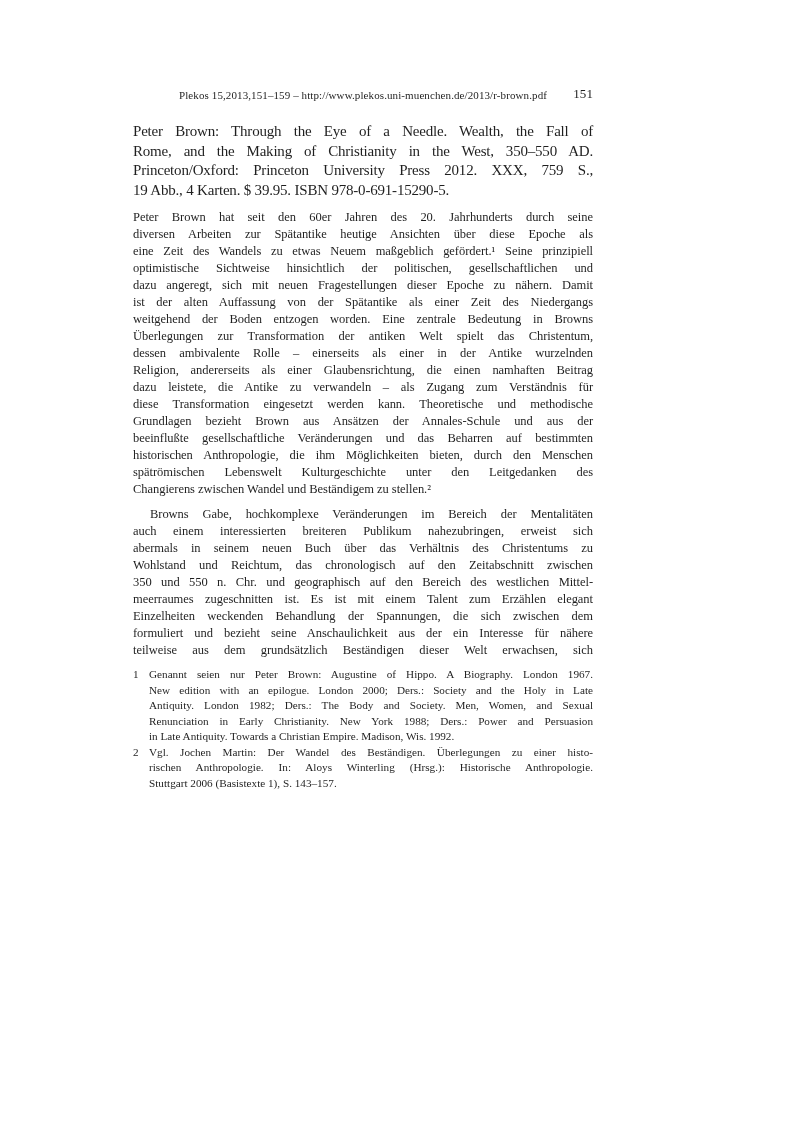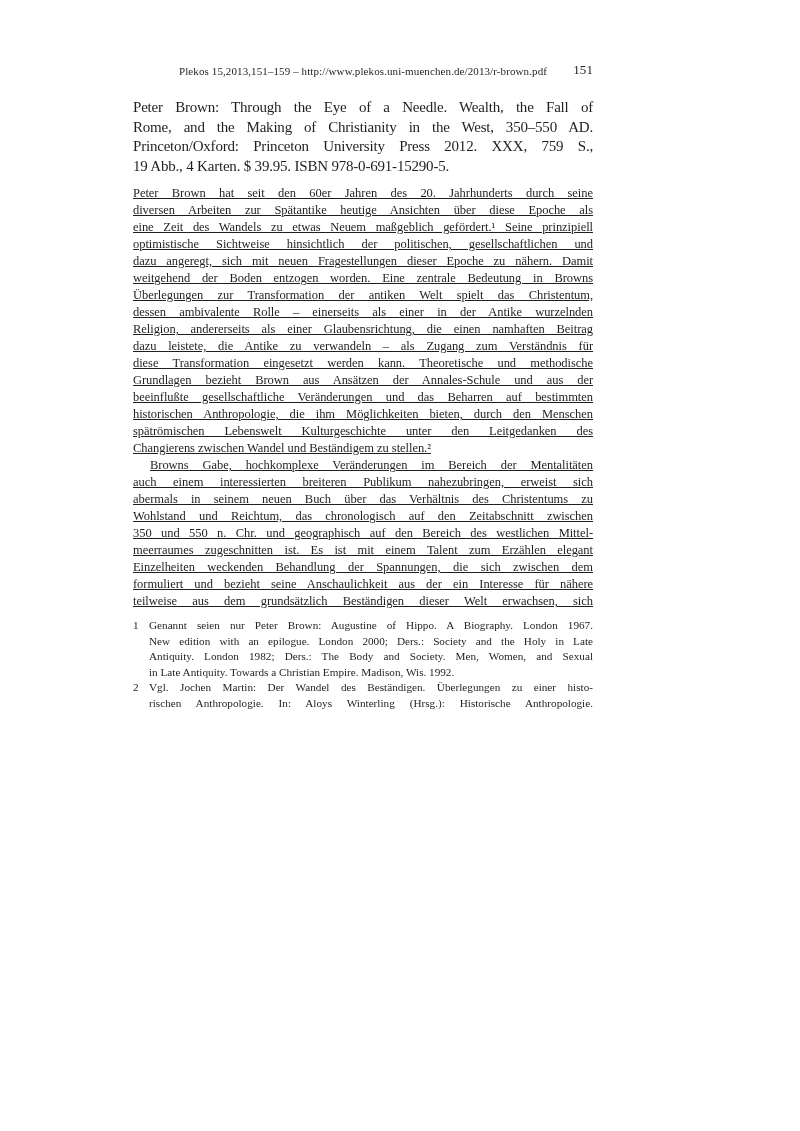--- a/index.html
+++ b/index.html
@@ -17,21 +17,21 @@
     overflow: hidden;
   }
   .content {
     position: absolute;
     left: 133px;
     top: 0;
     width: 460px;
   }
   
   .running-head {
-    margin-top: 64px;
+    margin-top: 88px;
     position: relative;
     text-align: center;
     font-size: 11px;
     line-height: 14px;
     letter-spacing: 0.1px;
     white-space: nowrap;
   }
   .rh-page {
     position: absolute;
     right: 0;
@@ -54,25 +54,24 @@
     margin-top: 20px;
     font-size: 15px;
     line-height: 19.5px;
     letter-spacing: -0.2px;
   }
   
   .para {
     font-size: 12.5px;
     line-height: 17px;
     letter-spacing: -0.05px;
-    text-decoration: underline;
   }
   .para1 { margin-top: 9px; }
   .para2 { margin-top: 0; }
-  .indent-first .tl:first-child { text-indent: 17px; }
+  .indent-first .tl:first-child { text-indent: 17px; margin-top: 8px; }
   
   .footnotes {
     margin-top: 8px;
     font-size: 11.2px;
     line-height: 15.5px;
   }
   .fn { display: flex; }
   .fn-num {
     flex: none;
     width: 16px;
@@ -99,20 +98,21 @@
         <div class="tl">Princeton/Oxford: Princeton University Press 2012. XXX, 759 S.,</div>
         <div class="tl last">19 Abb., 4 Karten. $ 39.95. ISBN 978-0-691-15290-5.</div>
       </div>
 
     <div class="para para1">
         <div class="tl">Peter Brown hat seit den 60er Jahren des 20. Jahrhunderts durch seine</div>
         <div class="tl">diversen Arbeiten zur Spätantike heutige Ansichten über diese Epoche als</div>
         <div class="tl">eine Zeit des Wandels zu etwas Neuem maßgeblich gefördert.¹ Seine prinzipiell</div>
         <div class="tl">optimistische Sichtweise hinsichtlich der politischen, gesellschaftlichen und</div>
         <div class="tl">dazu angeregt, sich mit neuen Fragestellungen dieser Epoche zu nähern. Damit</div>
+        <div class="tl">ist der alten Auffassung von der Spätantike als einer Zeit des Niedergangs</div>
         <div class="tl">weitgehend der Boden entzogen worden. Eine zentrale Bedeutung in Browns</div>
         <div class="tl">Überlegungen zur Transformation der antiken Welt spielt das Christentum,</div>
         <div class="tl">dessen ambivalente Rolle – einerseits als einer in der Antike wurzelnden</div>
         <div class="tl">Religion, andererseits als einer Glaubensrichtung, die einen namhaften Beitrag</div>
         <div class="tl">dazu leistete, die Antike zu verwandeln – als Zugang zum Verständnis für</div>
         <div class="tl">diese Transformation eingesetzt werden kann. Theoretische und methodische</div>
         <div class="tl">Grundlagen bezieht Brown aus Ansätzen der Annales-Schule und aus der</div>
         <div class="tl">beeinflußte gesellschaftliche Veränderungen und das Beharren auf bestimmten</div>
         <div class="tl">historischen Anthropologie, die ihm Möglichkeiten bieten, durch den Menschen</div>
         <div class="tl">spätrömischen Lebenswelt Kulturgeschichte unter den Leitgedanken des</div>
@@ -131,26 +131,28 @@
         <div class="tl last">teilweise aus dem grundsätzlich Beständigen dieser Welt erwachsen, sich</div>
       </div>
 
     <div class="footnotes">
       <div class="fn">
         <span class="fn-num">1</span>
         <span class="fn-text">
             <div class="tl">Genannt seien nur Peter Brown: Augustine of Hippo. A Biography. London 1967.</div>
             <div class="tl">New edition with an epilogue. London 2000; Ders.: Society and the Holy in Late</div>
             <div class="tl">Antiquity. London 1982; Ders.: The Body and Society. Men, Women, and Sexual</div>
+            <div class="tl">Renunciation in Early Christianity. New York 1988; Ders.: Power and Persuasion</div>
             <div class="tl last">in Late Antiquity. Towards a Christian Empire. Madison, Wis. 1992.</div>
           </span>
       </div>
       <div class="fn">
         <span class="fn-num">2</span>
         <span class="fn-text">
             <div class="tl">Vgl. Jochen Martin: Der Wandel des Beständigen. Überlegungen zu einer histo-</div>
             <div class="tl">rischen Anthropologie. In: Aloys Winterling (Hrsg.): Historische Anthropologie.</div>
+            <div class="tl last">Stuttgart 2006 (Basistexte 1), S. 143–157.</div>
           </span>
       </div>
     </div>
 
   </div>
 </div>
 
 </body></html>

